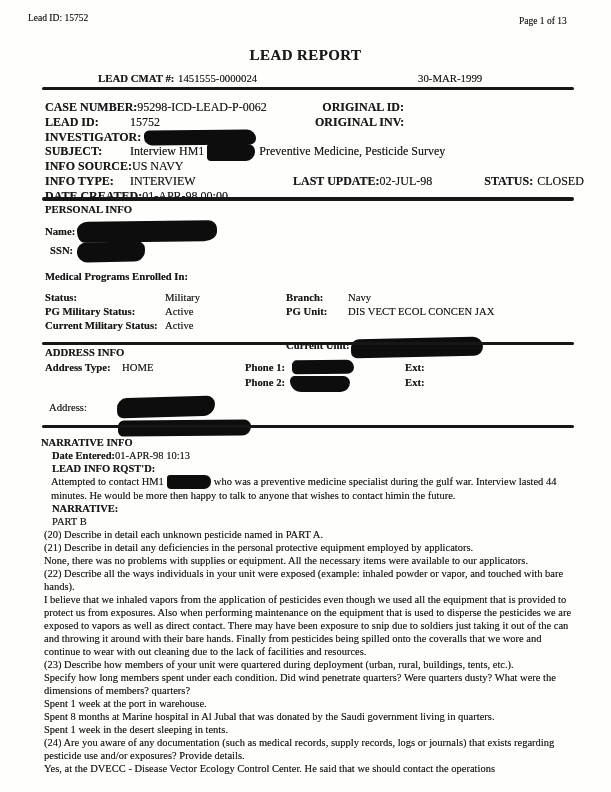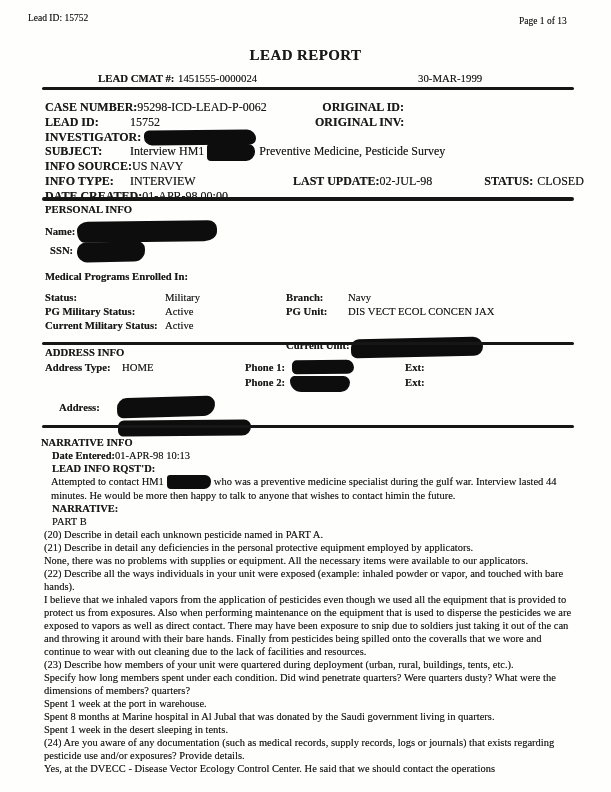--- a/index.html
+++ b/index.html
@@ -75,21 +75,21 @@
   .arow { position:relative; height:14.5px; line-height:14.5px; }
   .arow .at  { position:absolute; left:0;    font-weight:bold; white-space:nowrap; }
   .arow .av  { position:absolute; left:77px; white-space:nowrap; }
   .arow .ph  { position:absolute; left:200px; font-weight:bold; white-space:nowrap; }
   .arow .ext { position:absolute; left:360px; font-weight:bold; white-space:nowrap; }
   .r-phone1 { position:absolute; left:247px; top:0;   width:62px; height:14px;
               border-radius:5px 8px 7px 5px; transform:rotate(-.6deg); }
   .r-phone2 { position:absolute; left:245px; top:1px; width:60px; height:16px;
               border-radius:5px 7px 10px 12px; }
   .addr-block { position:relative; height:44px; margin-top:8px; }
-  .addr-lbl { position:absolute; left:14px; top:4px; font-weight:bold; }
+  .addr-lbl { position:absolute; left:4px; top:4px; font-weight:normal; }
   .r-addr1 { position:absolute; left:72px; top:0;    width:98px;  height:20px;
              border-radius:10px 8px 12px 6px; transform:rotate(-1.6deg); }
   .r-addr2 { position:absolute; left:73px; top:23px; width:133px; height:16px;
              border-radius:8px 9px 12px 7px; transform:rotate(-.4deg); }
 
   
   .narrative { position:absolute; left:40px; top:436px; width:537px;
                font-size:10.5px; line-height:13px; }
   .n-head { font-weight:bold; margin-left:1px; }
   .n-ind  { margin-left:12px; }

